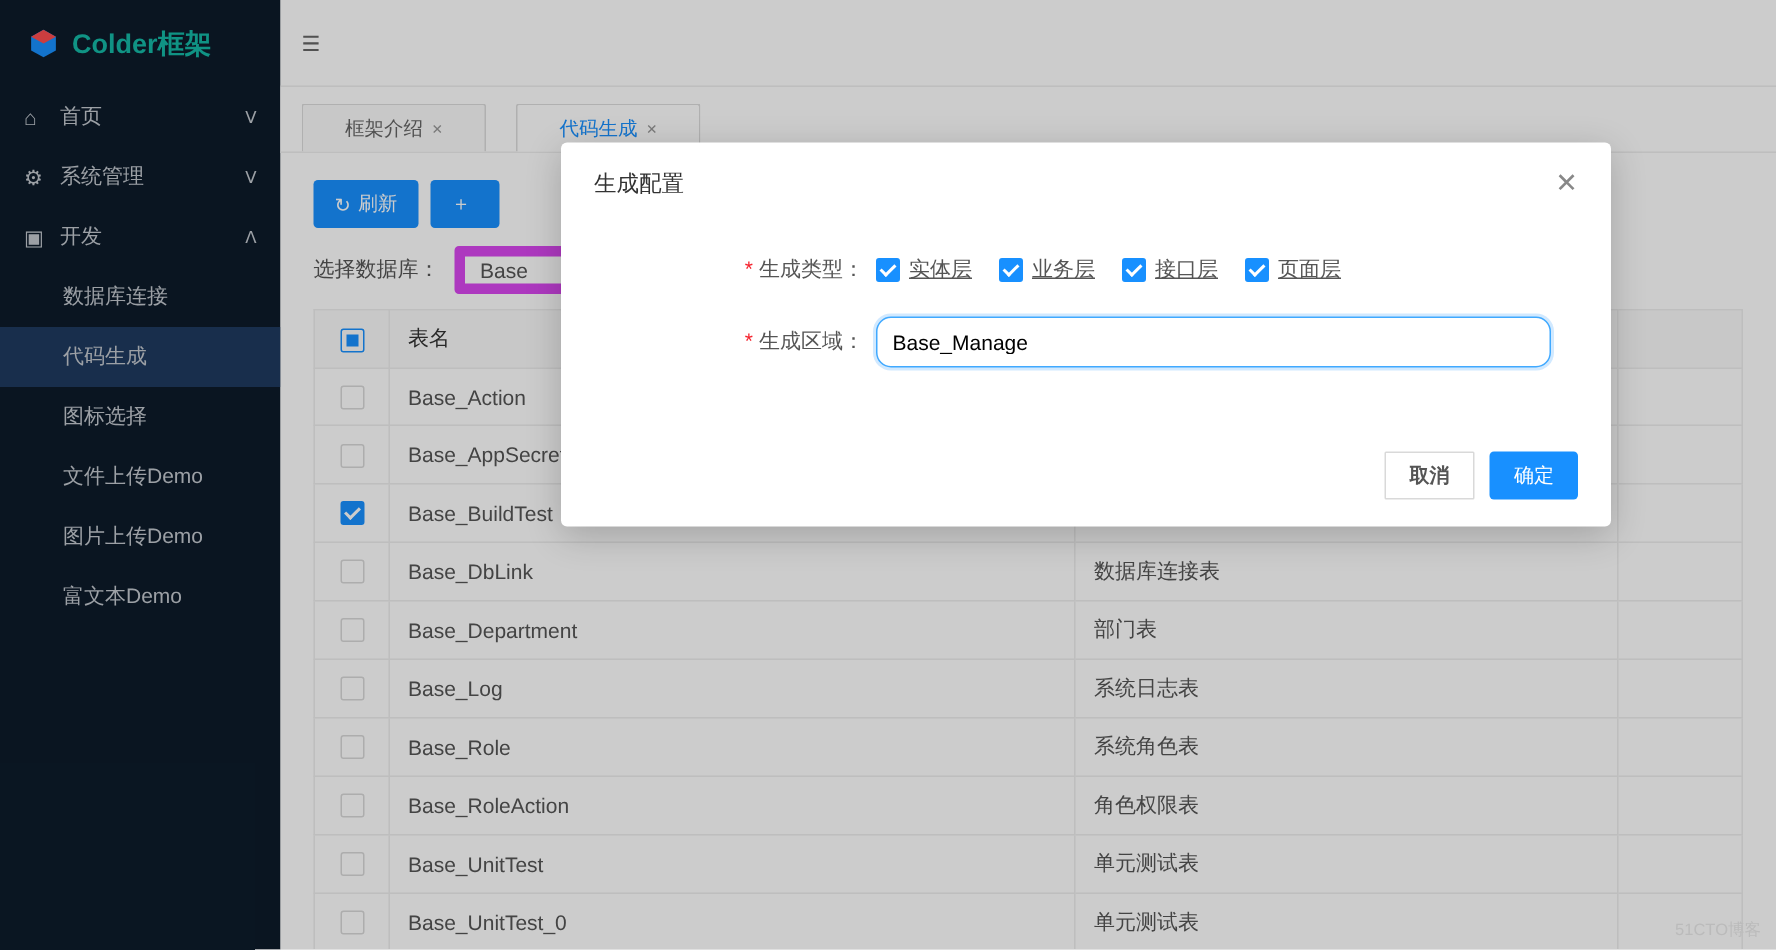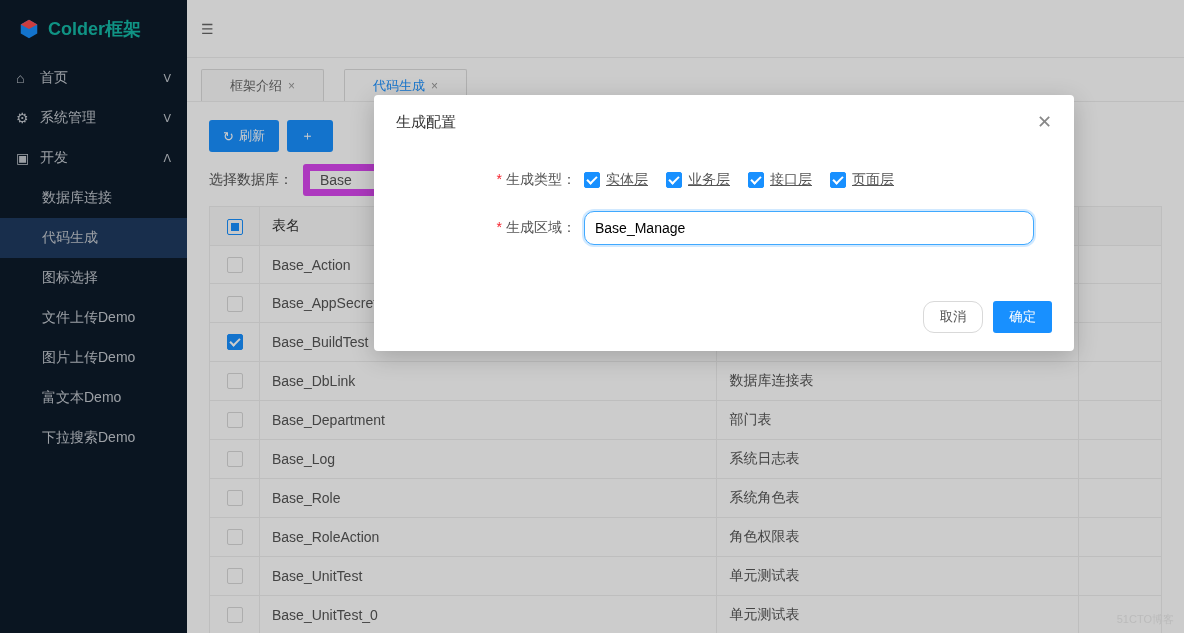--- a/index.html
+++ b/index.html
@@ -41,21 +41,21 @@
   .modal-head { display:flex; align-items:center; padding:16px 22px; font-size:15px; color:#333; }
   .modal-close { margin-left:auto; font-size:18px; color:#888; cursor:pointer; }
   .modal-body { padding:10px 40px 20px 40px; }
   .form-row { display:flex; align-items:center; margin:12px 0 22px 0; }
   .form-label { width:170px; text-align:right; padding-right:8px; color:#555; }
   .req { color:#f5222d; margin-right:4px; }
   .chk { display:inline-flex; align-items:center; margin-right:18px;text-decoration:underline; }
   .chk .cbx { margin-right:6px; }
   .txt-input { flex:1; height:34px; border:1px solid #40a9ff; box-shadow:0 0 0 2px rgba(24,144,255,.2); border-radius:10px; padding:0 10px; font-size:14px; resize:none; outline:none; color:#000000; }
   .modal-foot { display:flex; justify-content:flex-end; padding:14px 22px 18px 22px; }
-  .btn-plain { height:32px; padding:0 16px; background:#fff; border:1px solid #d9d9d9; border-radius:11px; margin-right:10px; cursor:pointer; color:#555; }
+  .btn-plain { height:32px; padding:0 16px; background:#fff; border:1px solid #d9d9d9; border-radius:1px; margin-right:10px; cursor:pointer; color:#555;font-weight:bold; }
   .btn-primary { height:32px; padding:0 16px; background:#1890ff; border:none; border-radius:3px; color:#fff; cursor:pointer; }
   .watermark { position:absolute; right:10px; bottom:6px; color:#bbb; font-size:11px; }
 </style>
 </head>
 <body>
 
 <div class="app">
 
   <div class="sidebar">
     <div class="logo-row">
@@ -91,23 +91,20 @@
           <span>图标选择</span>
         </div>
       <div class="menu-item">
           <span>文件上传Demo</span>
         </div>
       <div class="menu-item">
           <span>图片上传Demo</span>
         </div>
       <div class="menu-item">
           <span>富文本Demo</span>
-        </div>
-      <div class="menu-item">
-          <span>下拉搜索Demo</span>
         </div>
     </div>
   </div>
 
   <div class="main">
     <div class="topbar">
       <span class="collapse-btn">☰</span>
     </div>
     <div class="tabs">
       <div class="tab">

